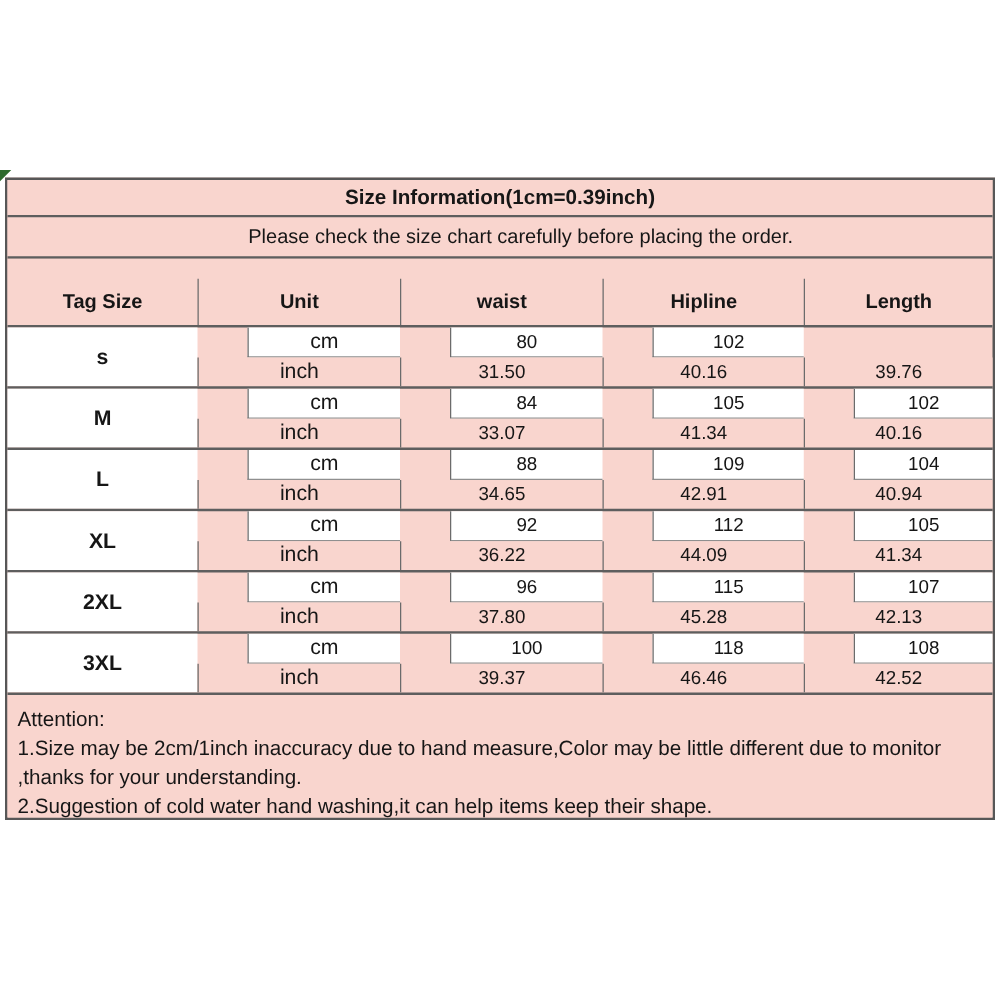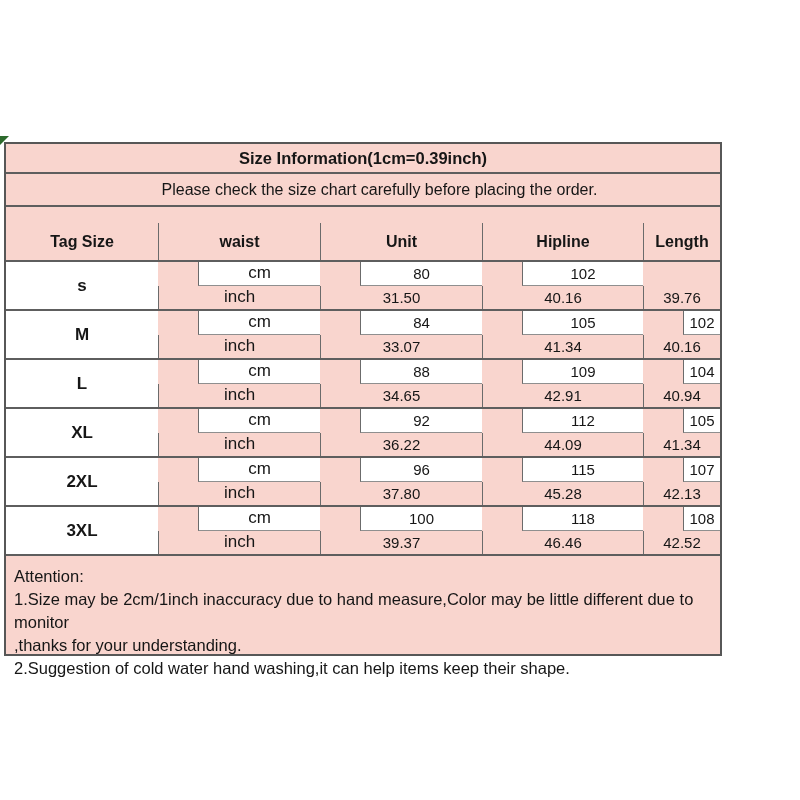--- a/index.html
+++ b/index.html
@@ -14,21 +14,21 @@
     position: absolute;
     left: 0; top: 136px;
     width: 0; height: 0;
     border-top: 9px solid #2d6a2d;
     border-right: 9px solid transparent;
   }
 
   .sheet {
     position: absolute;
     left: 4px; top: 142px;
-    width: 718px; height: 514px;
+    width: 792px; height: 514px;
     border: 2px solid #575757;
     background: #f9d5ce;
     display: flex;
     flex-direction: column;
   }
 
   .title-row {
     height: 30px;
     display: flex; align-items: center; justify-content: center;
     background: #f9d5ce;
@@ -104,22 +104,22 @@
 <div class="corner-artifact"></div>
 
 <div class="sheet">
 
   <div class="title-row">Size Information(1cm=0.39inch)</div>
 
   <div class="note-row">Please check the size chart carefully before placing the order.</div>
 
   <div class="header-row grid-cols">
     <div class="cell">Tag Size</div>
+    <div class="cell vline">Unit</div>
     <div class="cell vline">waist</div>
-    <div class="cell vline">Unit</div>
     <div class="cell vline">Hipline</div>
     <div class="cell vline">Length</div>
   </div>
 
   <div class="blocks">
 
     <div class="block">
       <div class="cell size-cell">s</div>
       <div class="cell r1 c2 vline unit-cell">cm</div>
       <div class="cell r1 c3 vline num-cell">80</div>

